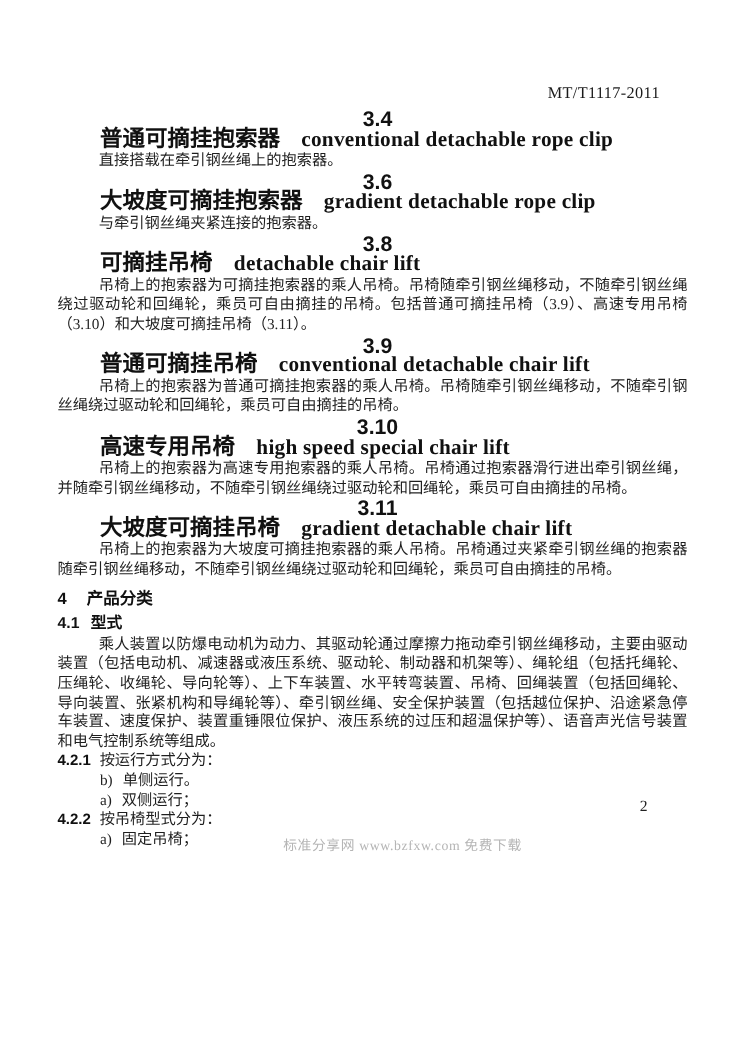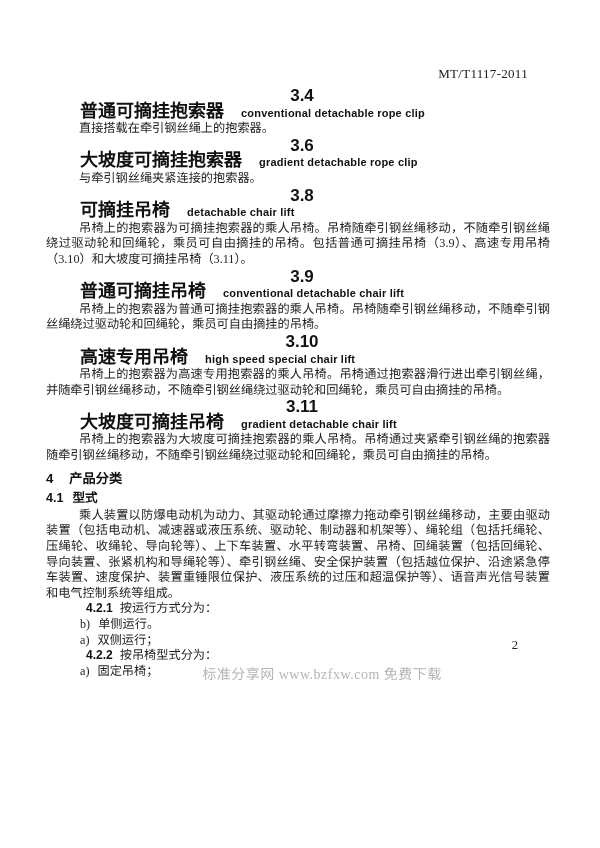--- a/index.html
+++ b/index.html
@@ -29,53 +29,53 @@
     font-family:Liberation Sans, sans-serif;
     font-weight:bold; font-size:17px; color:#111;
     text-align:center;
   }
   .term-line { padding-left:34px; white-space:nowrap; text-align:left; }
   .term-cn {
     font-family:Liberation Serif, serif;
     font-weight:bold; font-size:18px; color:#111;
   }
   .term-en {
-    font-family:Liberation Sans, sans-serif;
-    font-weight:bold; font-size:11px; color:#111;
+    font-family:Liberation Serif, serif;
+    font-weight:bold; font-size:17px; color:#111;
     margin-left:14px; letter-spacing:0.2px;
   }
   p.def { margin:0; text-indent:33px; }
   .clause4-heading {
     margin:7px 0 5px 0;
     font-family:"Liberation Sans","DejaVu Sans",sans-serif;
     font-weight:bold; font-size:13.2px; color:#111; text-align:left;
   }
   .clause4-heading .h-title { margin-left:16px; }
   .sub-heading {
     margin:2px 0 1px 0;
     font-family:"Liberation Sans","DejaVu Sans",sans-serif;
     font-weight:bold; font-size:12.6px; color:#111; text-align:left;
   }
   .sub-heading .h-title { margin-left:9px; }
-  .subclause { text-align:left;margin-left:40px; }
+  .subclause { text-align:left; }
   .sc-num {
     font-family:"Liberation Sans","DejaVu Sans",sans-serif;
     font-weight:bold; font-size:12px; color:#111;
   }
   .sc-text { margin-left:7px; }
   .list-item { padding-left:34px; text-align:left; }
   .li-label { margin-right:8px; }
   .page-number {
     position:absolute; right:82px; bottom:39px;
     font-size:12.5px; color:#222;
   }
   .watermark {
     position:absolute; left:0; right:0; bottom:9px;
     text-align:center;
-    font-size:14px; color:#b5b5b5; letter-spacing:0.5px;padding-left:44px;
+    font-size:11px; color:#b5b5b5; letter-spacing:0.5px;padding-left:44px;
   }
 </style>
 </head>
 <body>
 
 <div class="page">
 
   <div class="doc-header">MT/T1117-2011</div>
 
   <div class="content">

